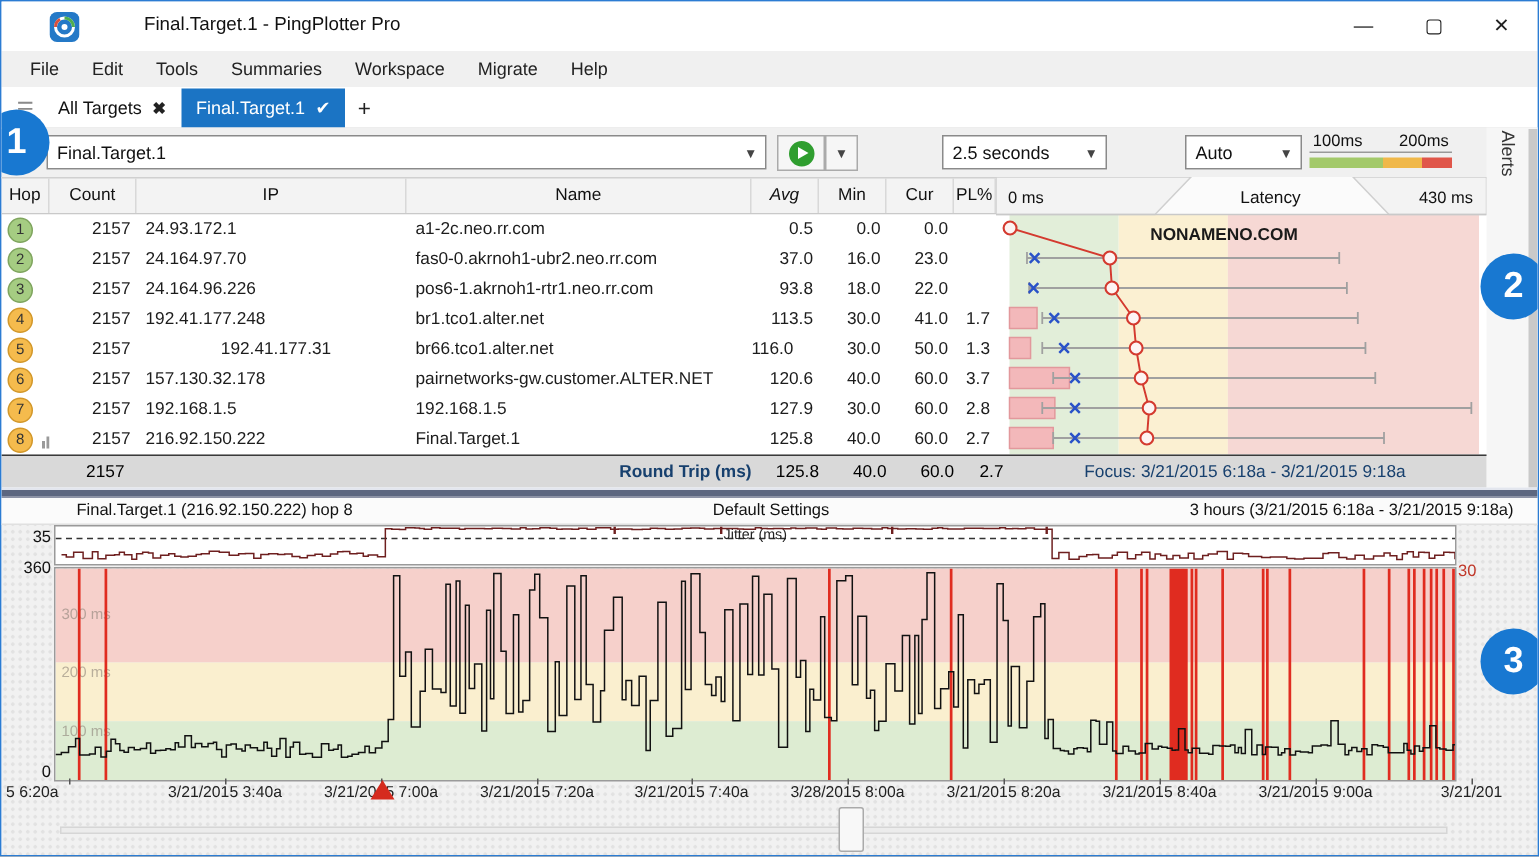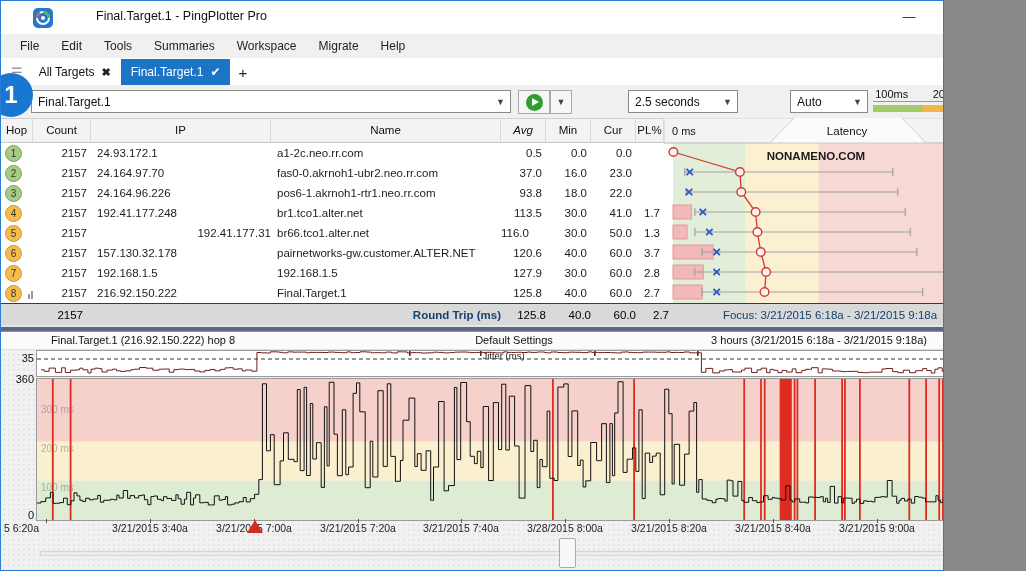--- a/index.html
+++ b/index.html
@@ -1,16 +1,16 @@
 <!DOCTYPE html>
 <html><head>
 <meta charset="utf-8">
 <style>
   html,body{margin:0;padding:0;background:#888;font-family:"Liberation Sans",sans-serif;}
-  .win{position:relative;width:944px;height:571px;background:#fff;border:1px solid #2b7cd3;box-sizing:border-box;overflow:hidden;font-family:"Liberation Sans",sans-serif;}
+  .win{position:relative;width:1026px;height:571px;background:#fff;border:1px solid #2b7cd3;box-sizing:border-box;overflow:hidden;font-family:"Liberation Sans",sans-serif;}
   .abs{position:absolute;}
   
   .titlebar{left:0;top:0;width:100%;height:33px;background:#fff;}
   .apptitle{left:95px;top:8px;font-size:12.5px;color:#111;}
   .appicon{left:32px;top:7px;width:20px;height:20px;}
   .winbtn{top:2px;width:34px;height:28px;text-align:center;line-height:28px;font-size:13px;color:#222;cursor:default;}
   
   .menubar{left:0;top:33px;width:100%;height:24px;background:#f0f0f0;display:flex;align-items:center;padding-left:8px;box-sizing:border-box;}
   .menuitem{font-size:12px;color:#222;padding:0 11px;height:22px;line-height:22px;}
   
@@ -208,21 +208,21 @@
         <div class="td" style="width: 45px; text-align: right; padding: 0px 4px 0px 0px;">113.5</div>
         <div class="td" style="width: 45px; text-align: right; padding: 0px 4px 0px 0px;">30.0</div>
         <div class="td" style="width: 45px; text-align: right; padding: 0px 4px 0px 0px;">41.0</div>
         <div class="td" style="width: 28px; text-align: right; padding: 0px 4px 0px 0px;">1.7</div>
       </div>
       <div class="trow">
         <div class="td hopcell" style="width: 32px;">
           <div class="hopcirc hop-amber">5</div>
         </div>
         <div class="td" style="width: 58px; text-align: right; padding: 0px 4px 0px 0px;">2157</div>
-        <div class="td" style="width: 180px; text-align: right; padding: 0px 0px 0px 6px;">192.41.177.31</div>
+        <div class="td" style="width: 180px; text-align: center; padding: 0px 0px 0px 6px;">192.41.177.31</div>
         <div class="td" style="width: 230px; text-align: left; padding: 0px 0px 0px 6px;">br66.tco1.alter.net</div>
         <div class="td" style="width: 45px; padding: 0px 4px 0px 0px;">116.0</div>
         <div class="td" style="width: 45px; text-align: right; padding: 0px 4px 0px 0px;">30.0</div>
         <div class="td" style="width: 45px; text-align: right; padding: 0px 4px 0px 0px;">50.0</div>
         <div class="td" style="width: 28px; text-align: right; padding: 0px 4px 0px 0px;">1.3</div>
       </div>
       <div class="trow">
         <div class="td hopcell" style="width: 32px;">
           <div class="hopcirc hop-amber">6</div>
         </div>

